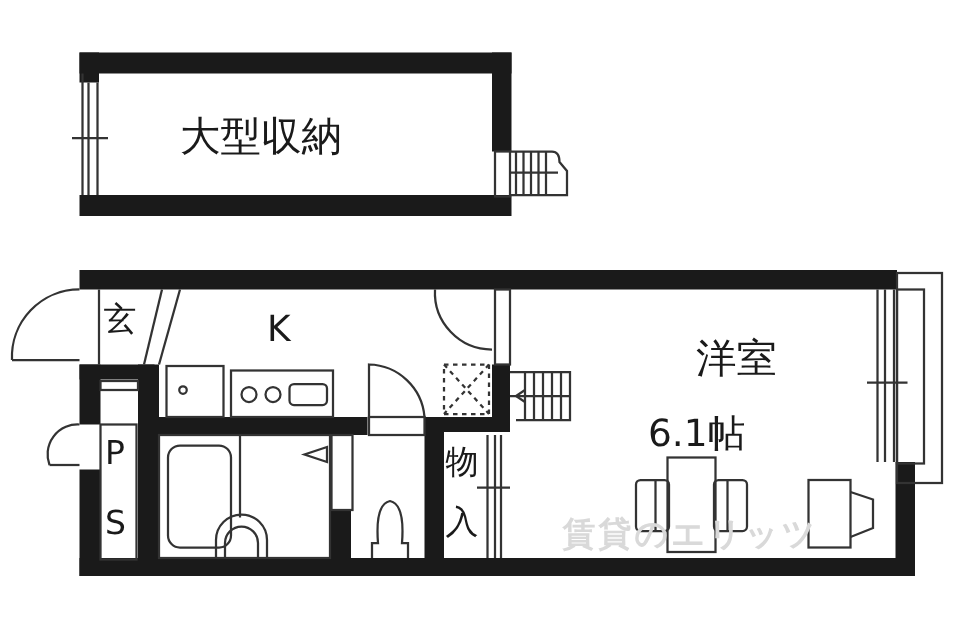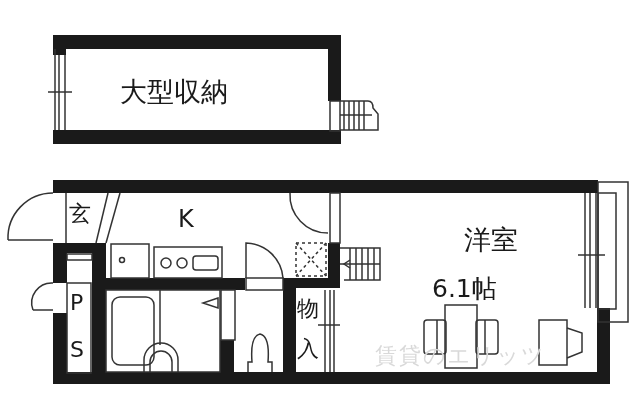--- a/index.html
+++ b/index.html
@@ -1,21 +1,21 @@
 <!DOCTYPE html>
 <html><head>
 <meta charset="utf-8">
 <style>
   html, body { margin:0; padding:0; background:#ffffff; }
   body { width:640px; height:416px; position:relative; overflow:hidden;
          font-family:"DejaVu Sans", sans-serif; color:#1a1a1a; }
   .wall { position:absolute; background:#1a1a1a; }
   .room-label { position:absolute; font-family:"DejaVu Sans", sans-serif; color:#1a1a1a; white-space:nowrap; line-height:1; }
   svg { position:absolute; left:0; top:0; }
-  .watermark { position:absolute; color:#d9d9d9; font-weight:normal; font-size:22px; letter-spacing:2px; white-space:nowrap; }
+  .watermark { position:absolute; color:#d9d9d9; font-weight:bold; font-size:22px; letter-spacing:2px; white-space:nowrap; }
 </style>
 </head>
 <body>
 
 <div>
   <div class="wall" style="left:53px;top:35px;width:288px;height:14px;"></div>
   <div class="wall" style="left:53px;top:130px;width:288px;height:14px;"></div>
   <div class="wall" style="left:328px;top:35px;width:13px;height:66px;"></div>
   <div class="wall" style="left:53px;top:35px;width:13px;height:20px;"></div>
   <div class="room-label" style="left:120px;top:78px;font-size:27px;">大型収納</div>

